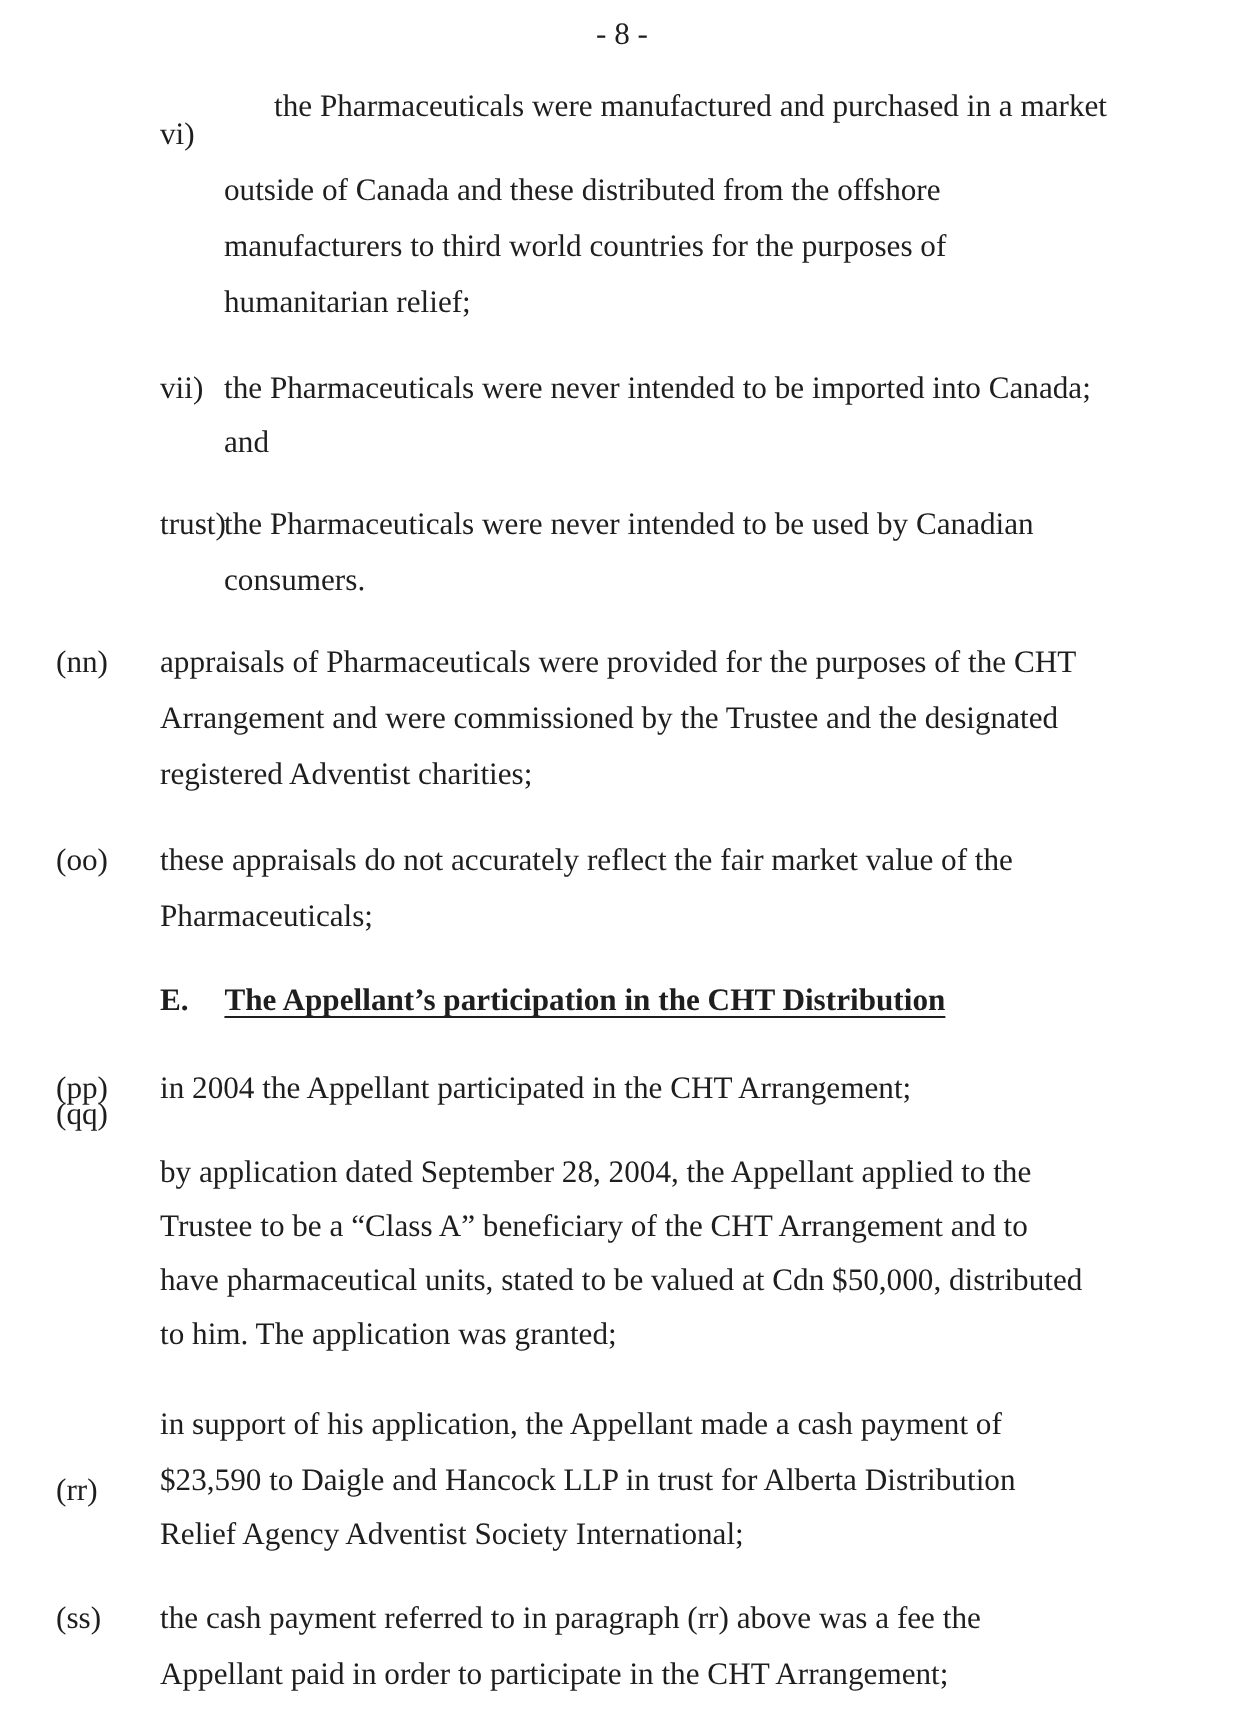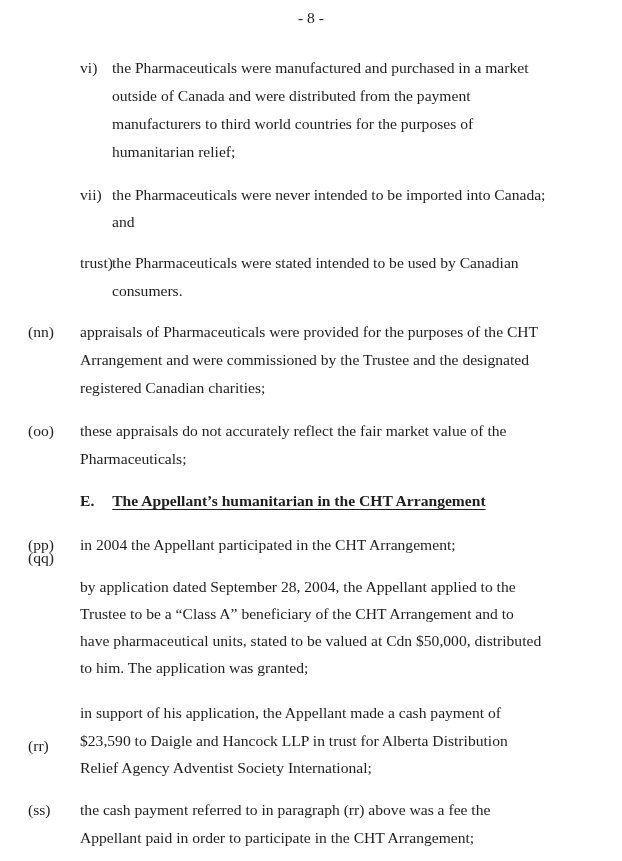--- a/index.html
+++ b/index.html
@@ -58,54 +58,54 @@
   </style>
 </head>
 <body>
 
 <div>
 
   <div class="page-number">- 8 -</div>
 
   <div>
     <span class="sub-label" style="top:58px;">vi)</span>
-    <span class="line sub-text" style="top:58px;">the Pharmaceuticals were manufactured and purchased in a market</span>
-    <span class="line sub-text" style="top:86px;">outside of Canada and were distributed from the payment</span>
+    <span class="line sub-text" style="top:44px;margin-left:25px;">the Pharmaceuticals were manufactured and purchased in a market</span>
+    <span class="line sub-text" style="top:86px;">outside of Canada and these distributed from the offshore</span>
     <span class="line sub-text" style="top:114px;">manufacturers to third world countries for the purposes of</span>
     <span class="line sub-text" style="top:142px;">humanitarian relief;</span>
   </div>
 
   <div>
     <span class="sub-label" style="top:185px;">vii)</span>
     <span class="line sub-text" style="top:185px;">the Pharmaceuticals were never intended to be imported into Canada;</span>
     <span class="line sub-text" style="top:212px;">and</span>
   </div>
 
   <div>
     <span class="sub-label" style="top:253px;">trust)</span>
-    <span class="line sub-text" style="top:253px;">the Pharmaceuticals were stated intended to be used by Canadian</span>
+    <span class="line sub-text" style="top:253px;">the Pharmaceuticals were never intended to be used by Canadian</span>
     <span class="line sub-text" style="top:281px;">consumers.</span>
   </div>
 
   <div>
     <span class="item-label" style="top:322px;">(nn)</span>
     <span class="line item-text" style="top:322px;">appraisals of Pharmaceuticals were provided for the purposes of the CHT</span>
     <span class="line item-text" style="top:350px;">Arrangement and were commissioned by the Trustee and the designated</span>
-    <span class="line item-text" style="top:378px;">registered Canadian charities;</span>
+    <span class="line item-text" style="top:378px;">registered Adventist charities;</span>
   </div>
 
   <div>
     <span class="item-label" style="top:421px;">(oo)</span>
     <span class="line item-text" style="top:421px;">these appraisals do not accurately reflect the fair market value of the</span>
     <span class="line item-text" style="top:449px;">Pharmaceuticals;</span>
   </div>
 
   <div class="heading" style="top:491px;">
     <span>E.</span>
-    <span class="heading-title">The Appellant’s humanitarian in the CHT Arrangement</span>
+    <span class="heading-title">The Appellant’s participation in the CHT Distribution</span>
   </div>
 
   <div>
     <span class="item-label" style="top:535px;">(pp)</span>
     <span class="line item-text" style="top:535px;">in 2004 the Appellant participated in the CHT Arrangement;</span>
   </div>
 
   <div>
     <span class="item-label" style="top:548px;">(qq)</span>
     <span class="line item-text" style="top:577px;">by application dated September 28, 2004, the Appellant applied to the</span>

